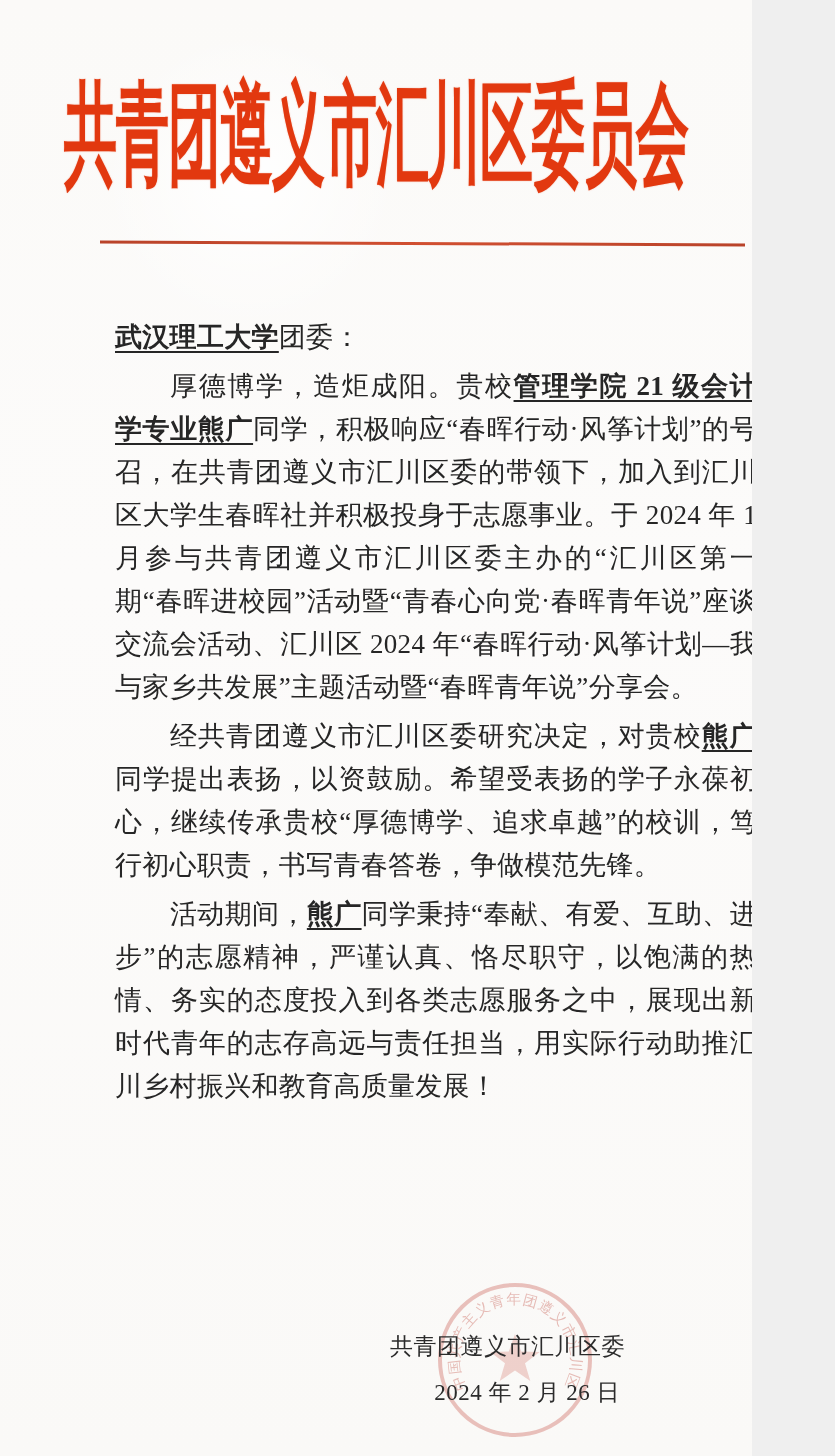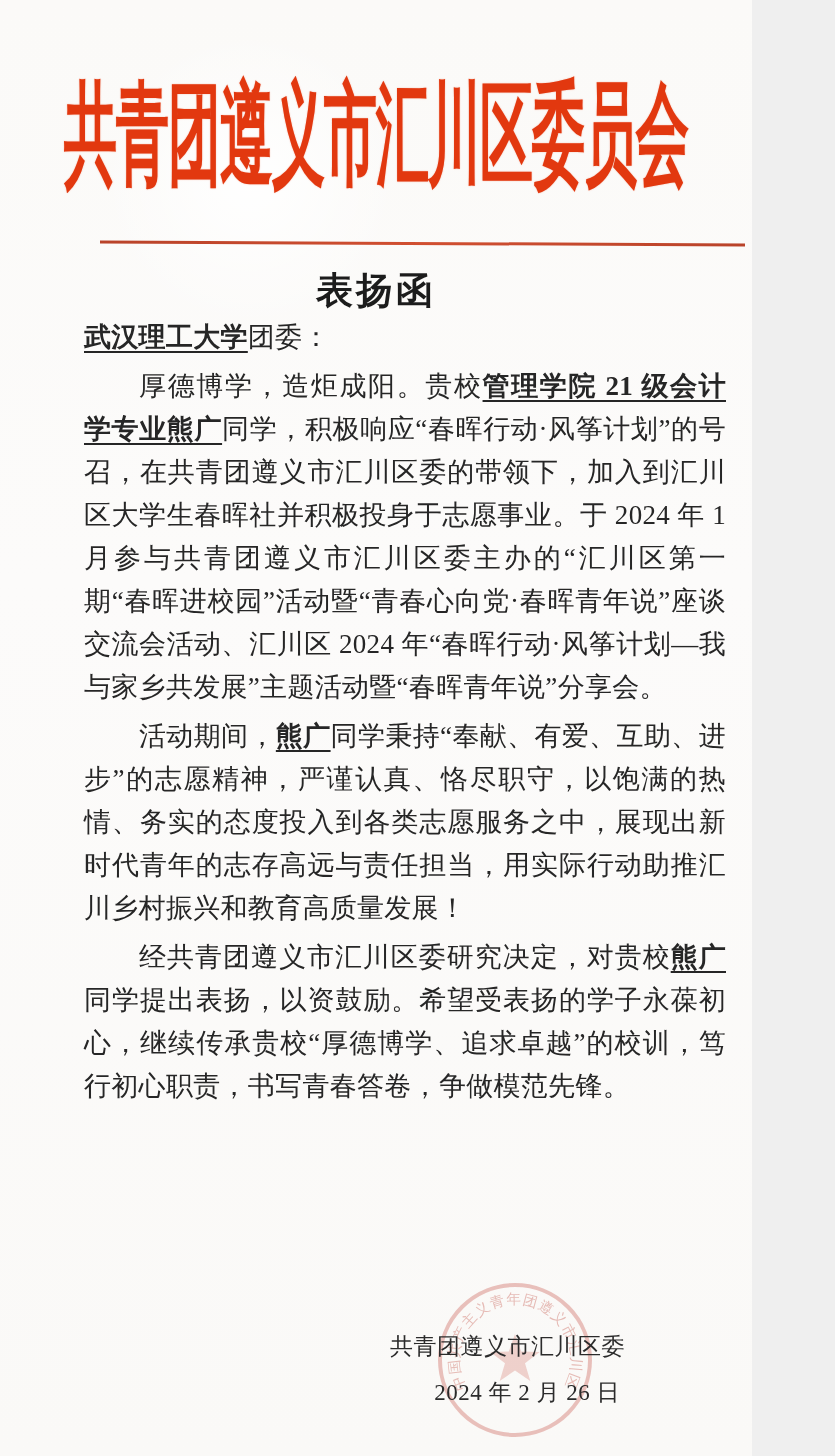--- a/index.html
+++ b/index.html
@@ -41,21 +41,21 @@
   }
   
   .doc-title{
     position:absolute;top:266px;left:0;right:0;
     text-align:center;
     font-size:37px;font-weight:bold;color:#1c1c1c;
     letter-spacing:3px;
   }
   
   .letter-body{
-    position:absolute;top:316px;left:84px;width:642px;
+    position:absolute;top:316px;left:115px;width:642px;
     font-size:27px;line-height:43px;color:var(--ink);
     text-align:justify;
     letter-spacing:.3px;
   }
   .salutation{margin:0 0 6px 0;}
   .para{margin:0 0 6px 0;text-indent:55px;}
   .b{font-weight:bold;}
   .u{text-decoration:underline;text-underline-offset:5px;text-decoration-thickness:2px;}
   
   .sig-block{
@@ -80,28 +80,27 @@
 </style>
 </head>
 <body>
 
 <div class="page">
 
   <div class="letterhead">共青团遵义市汇川区委员会</div>
 
   <div class="red-rule"></div>
 
-  <div class="doc-title">表扬函</div>
 
   <div class="letter-body">
     <p class="salutation"><span class="b u">武汉理工大学</span><span>团委：</span></p>
 
   <p class="para"><span>厚德博学，造炬成阳。贵校</span><span class="b u">管理学院 21 级会计学专业熊广</span><span>同学，积极响应“春晖行动·风筝计划”的号召，在共青团遵义市汇川区委的带领下，加入到汇川区大学生春晖社并积极投身于志愿事业。于 2024 年 1 月参与共青团遵义市汇川区委主办的“汇川区第一期“春晖进校园”活动暨“青春心向党·春晖青年说”座谈交流会活动、汇川区 2024 年“春晖行动·风筝计划—我与家乡共发展”主题活动暨“春晖青年说”分享会。</span></p>
+      <p class="para"><span>经共青团遵义市汇川区委研究决定，对贵校</span><span class="b u">熊广</span><span>同学提出表扬，以资鼓励。希望受表扬的学子永葆初心，继续传承贵校“厚德博学、追求卓越”的校训，笃行初心职责，书写青春答卷，争做模范先锋。</span></p>
       <p class="para"><span>活动期间，</span><span class="b u">熊广</span><span>同学秉持“奉献、有爱、互助、进步”的志愿精神，严谨认真、恪尽职守，以饱满的热情、务实的态度投入到各类志愿服务之中，展现出新时代青年的志存高远与责任担当，用实际行动助推汇川乡村振兴和教育高质量发展！</span></p>
-      <p class="para"><span>经共青团遵义市汇川区委研究决定，对贵校</span><span class="b u">熊广</span><span>同学提出表扬，以资鼓励。希望受表扬的学子永葆初心，继续传承贵校“厚德博学、追求卓越”的校训，笃行初心职责，书写青春答卷，争做模范先锋。</span></p>
     </div>
 
   <svg class="seal" viewBox="0 0 176 176" xmlns="http://www.w3.org/2000/svg">
     <circle cx="88" cy="88" r="75" stroke-width="4"></circle>
     <polygon points="88,62 94.2,79.5 112.7,80 98,91.2 103.3,109 88,98.5 72.7,109 78,91.2 63.3,80 81.8,79.5"></polygon>
     <defs>
       <path id="sealTextArc" d="M 39.5 116 A 56 56 0 1 1 136.5 116" fill="none"></path>
     </defs>
     <text>
       <textPath href="#sealTextArc" startOffset="0%">中国共产主义青年团遵义市汇川区委员会</textPath>

